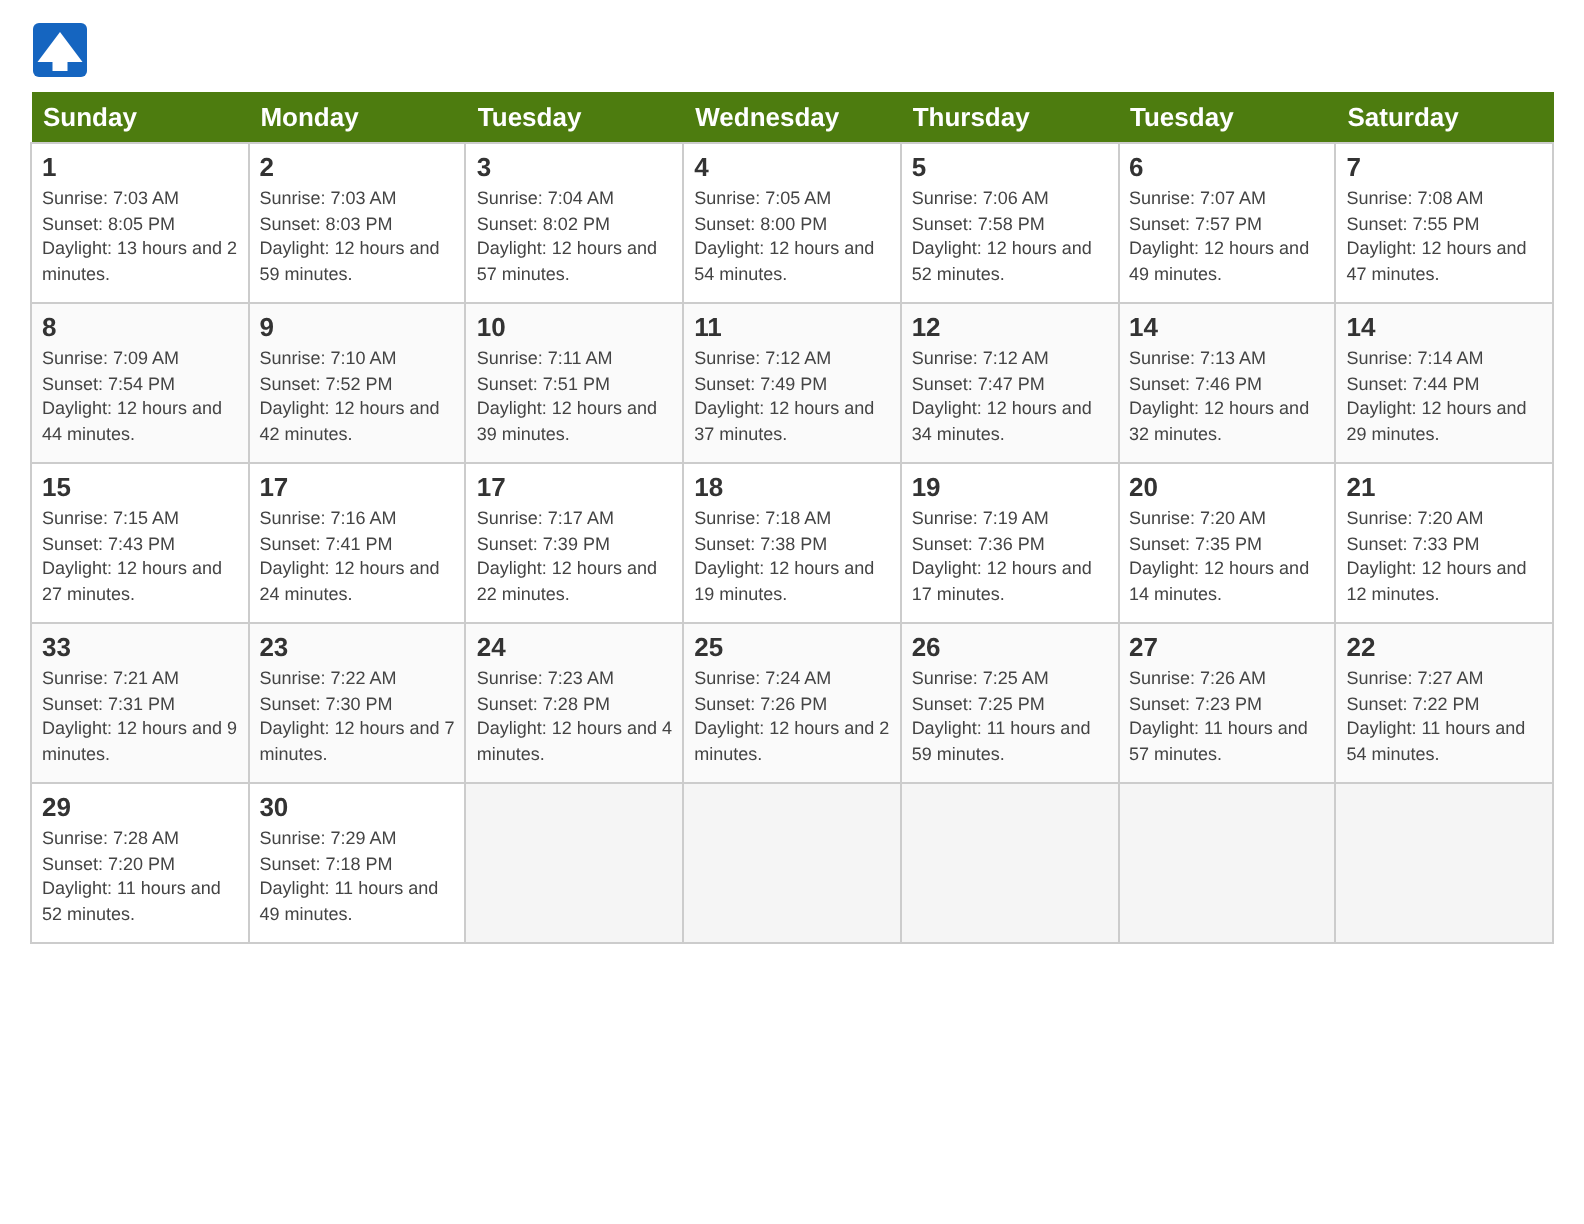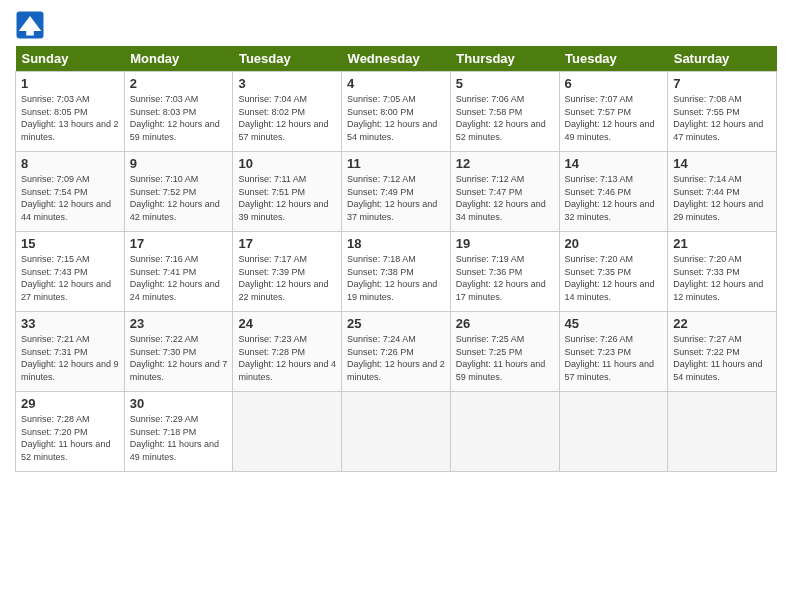--- a/index.html
+++ b/index.html
@@ -337,21 +337,21 @@
       </td>
           <td>
         <span class="day-num">26</span>
         <div class="day-info">
           Sunrise: 7:25 AM<br>
           Sunset: 7:25 PM<br>
           Daylight: 11 hours and 59 minutes.
         </div>
       </td>
           <td>
-        <span class="day-num">45</span>
+        <span class="day-num">27</span>
         <div class="day-info">
           Sunrise: 7:26 AM<br>
           Sunset: 7:23 PM<br>
           Daylight: 11 hours and 57 minutes.
         </div>
       </td>
           <td>
         <span class="day-num">22</span>
         <div class="day-info">
           Sunrise: 7:27 AM<br>

